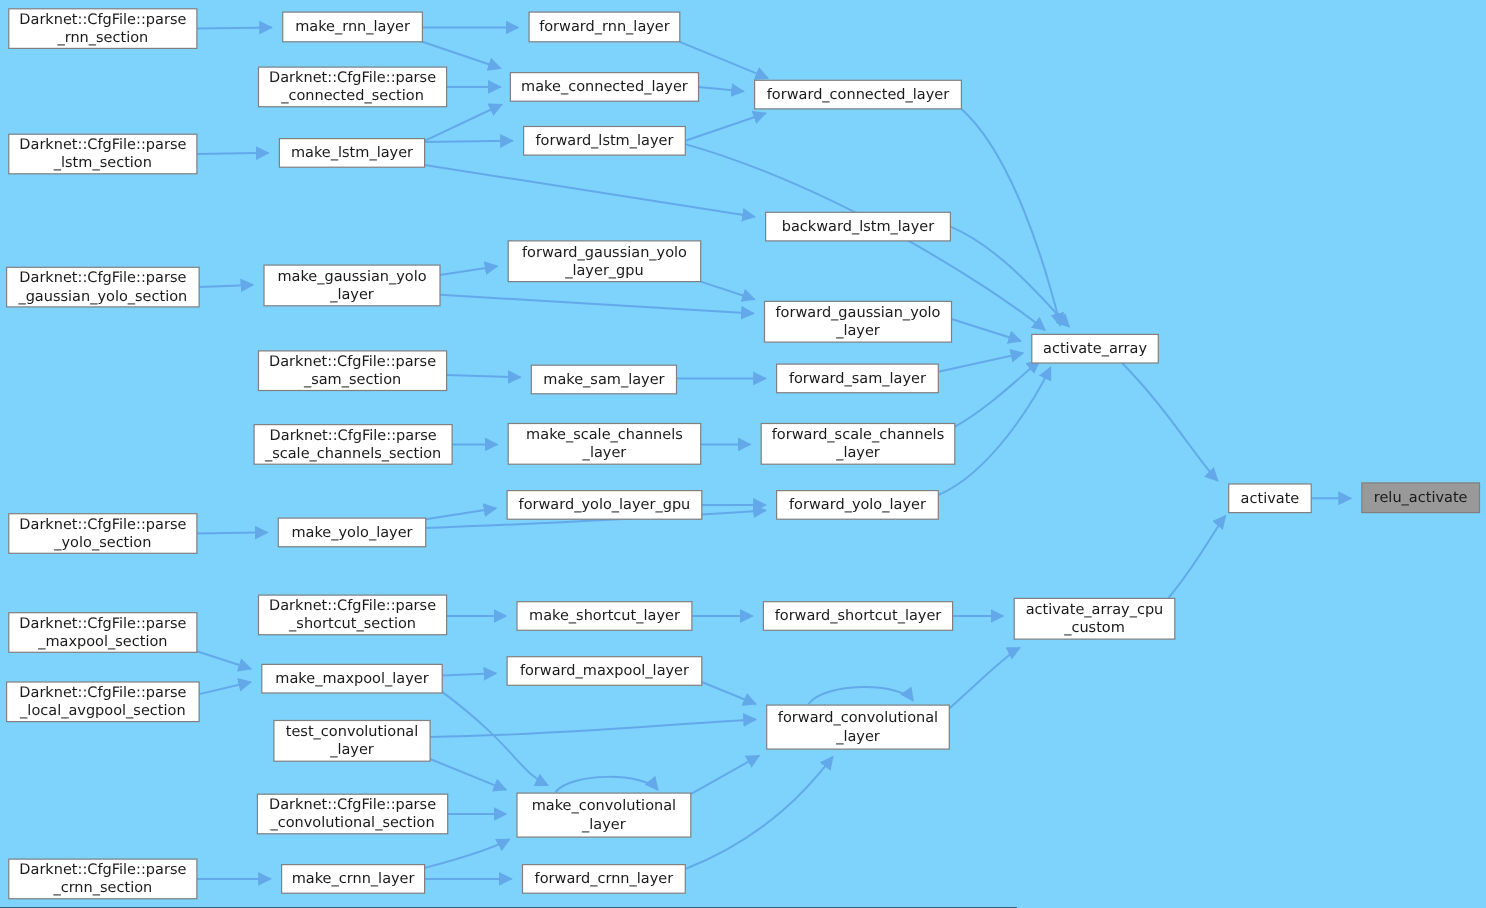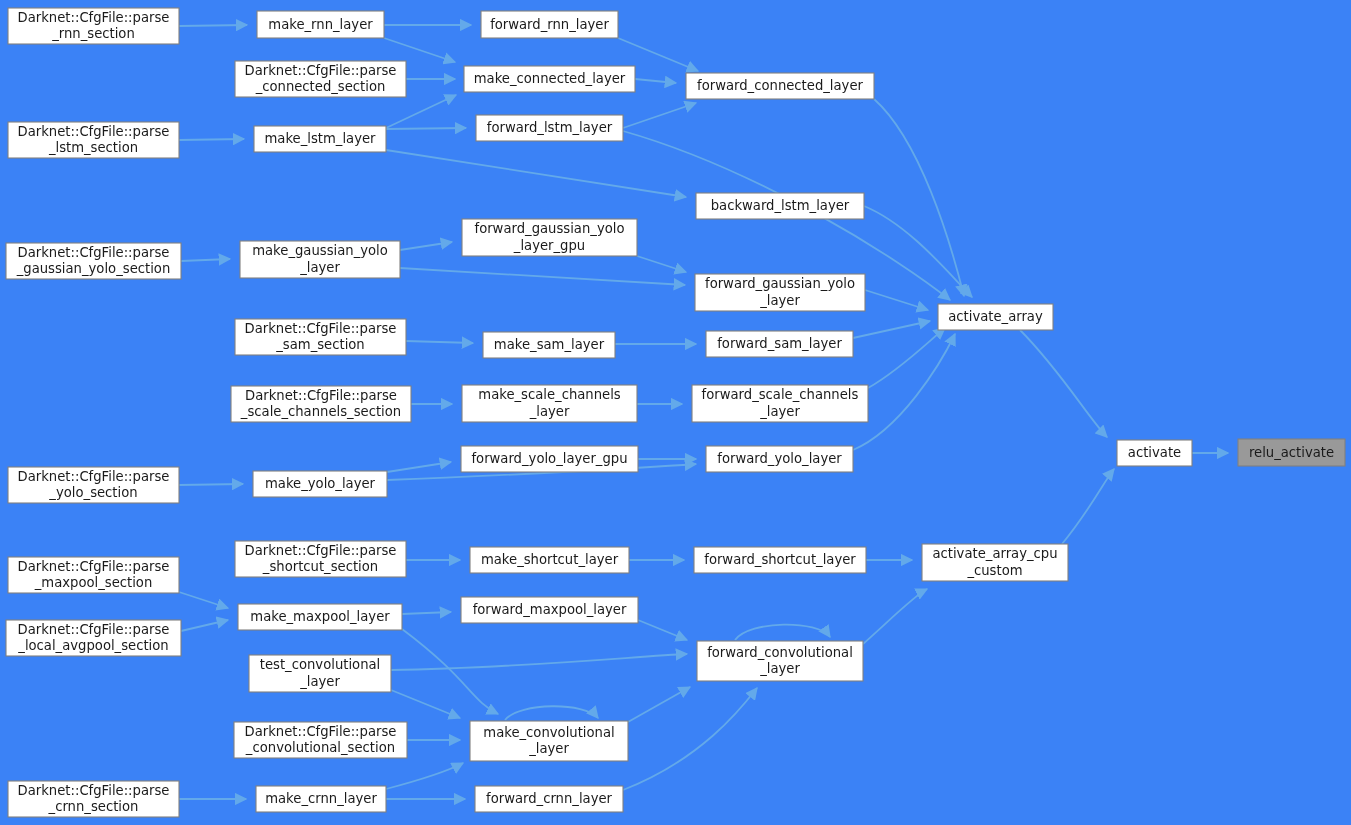--- a/index.html
+++ b/index.html
@@ -1,17 +1,17 @@
 <!DOCTYPE html>
 <html><head>
 <meta charset="utf-8">
 <style>
   html,body{margin:0;padding:0;background:#000;}
   body{font-family:"DejaVu Sans",sans-serif;}
-  #stage{position:relative;width:1351px;height:825px;background:#3b82f6;overflow:hidden;}
+  #stage{position:relative;width:1351px;height:825px;background:#7dd3fc;overflow:hidden;}
   #graph{position:absolute;left:0;top:0;width:1351px;height:825px;}
   .nodebox{
     fill:#ffffff;stroke:#808080;stroke-width:1.1;
   }
   .nodebox.highlight{fill:#999999;}
   .nodelabel{
     font-family:"DejaVu Sans",sans-serif;
     font-size:13.2px;
     fill:#1a1a1a;
     text-anchor:middle;

